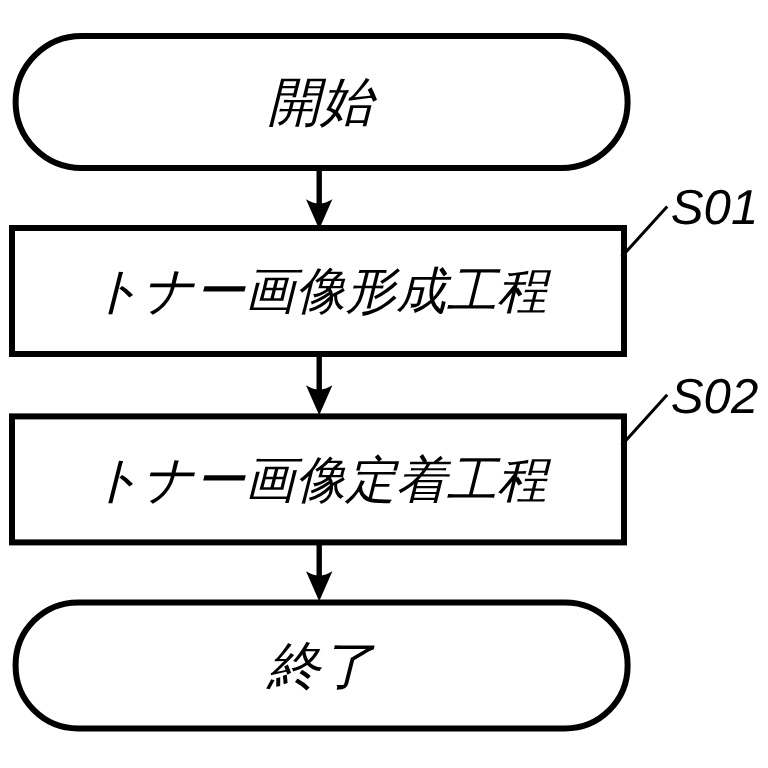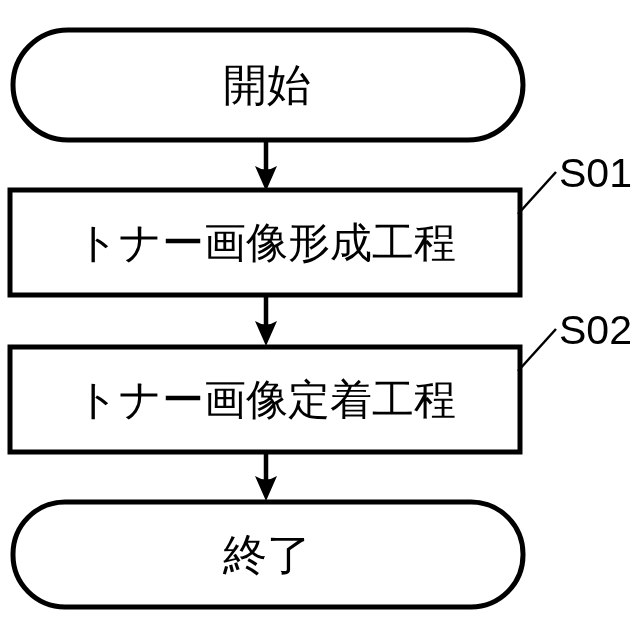--- a/index.html
+++ b/index.html
@@ -8,20 +8,21 @@
     width: 640px;
     height: 640px;
     background: #ffffff;
     overflow: hidden;
   }
   .canvas {
     position: relative;
     width: 552px;
     height: 640px;
     background: #ffffff;
+    font-style: italic;
   }
   svg {
     display: block;
     font-family: "Liberation Sans", "DejaVu Sans", sans-serif;
   }
   .node-shape {
     fill: #ffffff;
     stroke: #000000;
     stroke-width: 5;
   }

